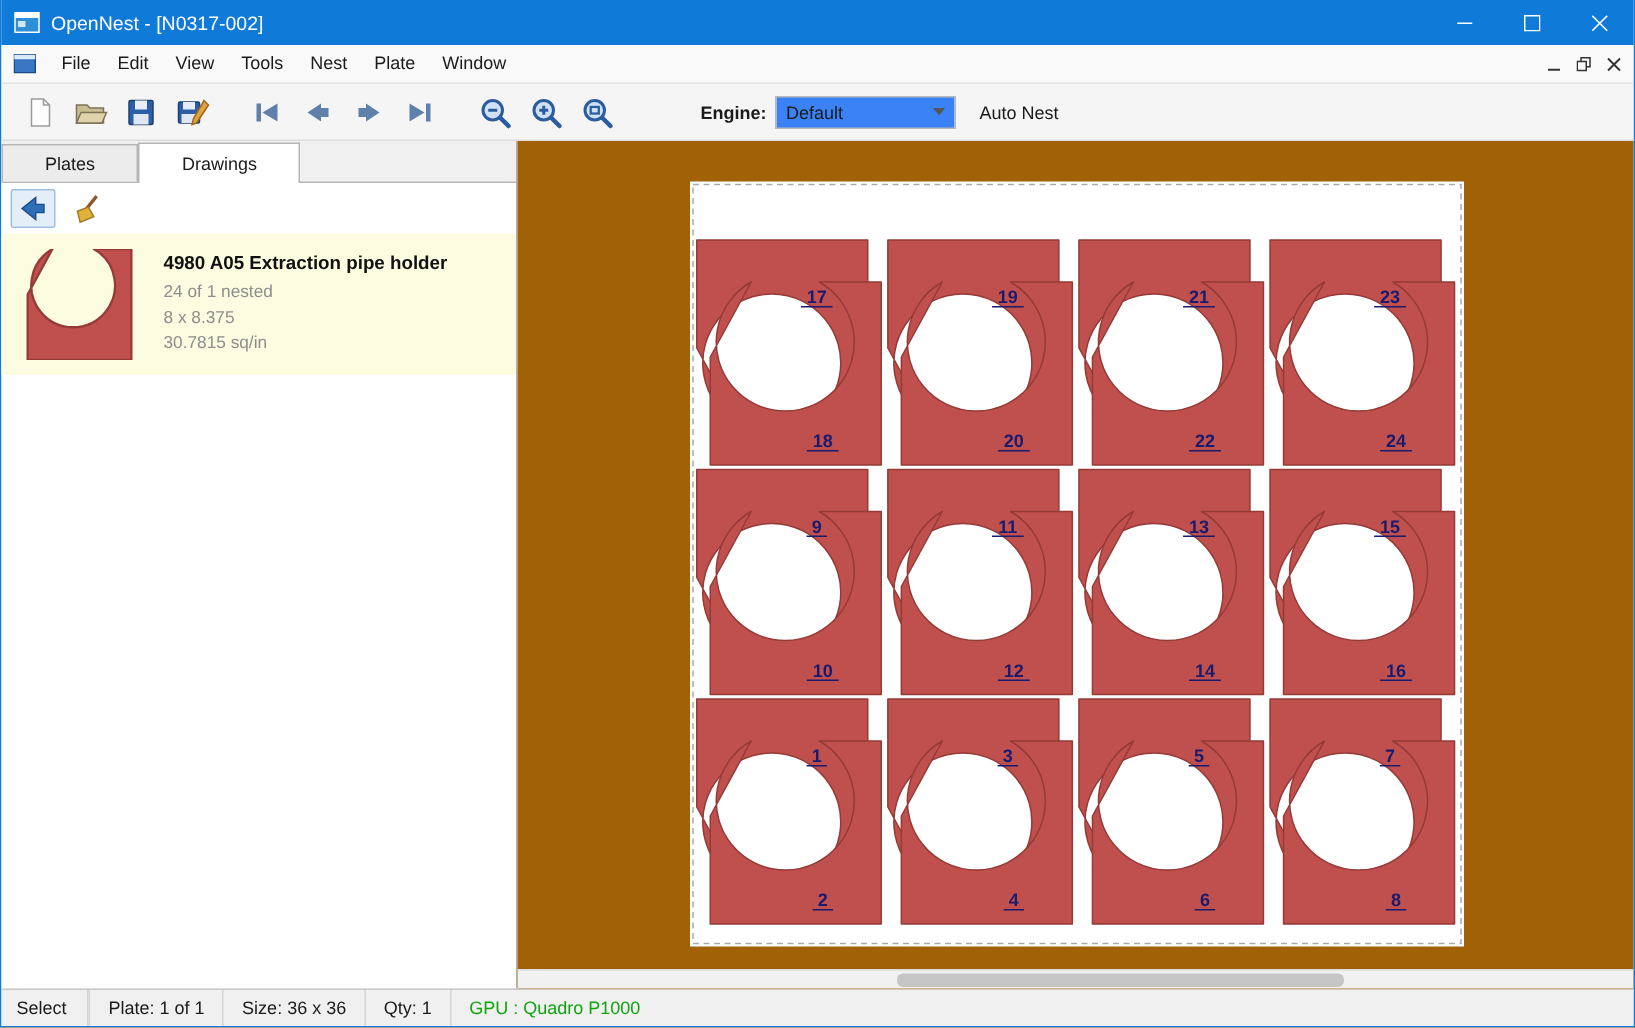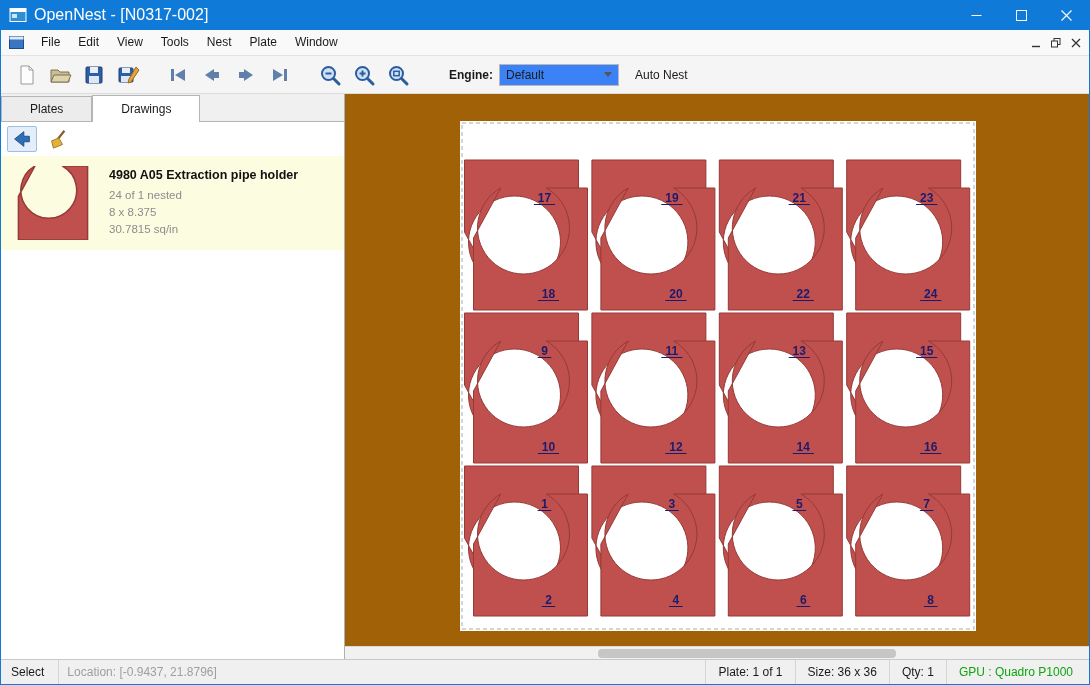--- a/index.html
+++ b/index.html
@@ -12,34 +12,34 @@
     width:1090px; height:685px; overflow:hidden; background:#fff;
   }
   .window{
     width:1090px; height:685px; display:flex; flex-direction:column;
     border-left:1px solid var(--titlebar); border-right:1px solid var(--titlebar);
     border-bottom:1px solid var(--titlebar);
   }
   
   .titlebar{ height:30px; background:var(--titlebar); display:flex; align-items:center; flex:0 0 auto; }
   .titlebar .app-icon{ margin:0 7px 0 8px; display:flex; }
-  .titlebar .title{ color:#fff; font-size:16px; }
+  .titlebar .title{ color:#fff; font-size:13px; }
   .tb-btns{ margin-left:auto; display:flex; height:30px; }
   .tb-btn{ width:45px; height:30px; display:flex; align-items:center; justify-content:center; }
   
   .menubar{ height:26px; background:#f9f9f9; border-bottom:1px solid #e3e3e3; display:flex; align-items:center; padding-left:6px; flex:0 0 auto; }
   .mdi-icon{ display:flex; margin:0 8px 0 2px; }
   .menu-item{ padding:0 9px; line-height:25px; cursor:default; }
   .mdi-controls{ margin-left:auto; display:flex; align-items:center; gap:10px; padding-right:8px; }
   .mdi-controls span{ display:flex; }
   
   .toolbar{ height:38px; background:#f5f5f5; border-bottom:1px solid #dcdcdc; display:flex; align-items:center; padding-left:8px; flex:0 0 auto; }
   .tbtn{ width:34px; height:30px; display:flex; align-items:center; justify-content:center; border:1px solid transparent; border-radius:2px; }
   .tsep{ width:16px; height:30px; }
-  .engine-label{ font-weight:bold; margin-left:34px; margin-right:6px; }
+  .engine-label{ font-weight:bold; margin-left:52px; margin-right:6px; }
   .combo{ width:120px; height:22px; background:#3b82f6; border:1px solid #b9b9b9; display:flex; align-items:center; padding-left:6px; }
   .combo .caret{ margin-left:auto; margin-right:6px; width:0; height:0; border-left:4px solid transparent; border-right:4px solid transparent; border-top:5px solid #555; }
   .auto-nest{ margin-left:16px; }
   
   .main{ display:flex; height:565px; flex:0 0 auto; }
   .sidebar{ width:344px; background:#fff; border-right:1px solid #b0b0b0; display:flex; flex-direction:column; }
   .tabstrip{ height:28px; background:#f0f0f0; border-bottom:1px solid #b5b5b5; display:flex; align-items:flex-end; padding:2px 0 0 0; }
   .tab{ height:25px; line-height:24px; padding:0 28px; border:1px solid #b5b5b5; border-bottom:none; background:#ececec; text-align:center; cursor:default; }
   .tab.active{ background:#fff; height:27px; line-height:26px; margin-bottom:-1px; border-left:1px solid #b5b5b5; }
   .side-toolbar{ height:34px; display:flex; align-items:center; gap:6px; padding-left:6px; background:#fff; }
@@ -345,20 +345,19 @@
           </g>
         </svg>
       <div class="hscroll">
         <div class="hthumb"></div>
       </div>
     </div>
   </div>
 
   <div class="statusbar">
     <span class="sb-cell sb-mode">Select</span>
-    <span class="sb-cell sb-loc">Location: [-0.9437, 21.8796]</span>
     <span class="sb-cell sb-right">Plate: 1 of 1</span>
     <span class="sb-cell sb-right">Size: 36 x 36</span>
     <span class="sb-cell sb-right">Qty: 1</span>
     <span class="sb-cell sb-right sb-gpu">GPU : Quadro P1000</span>
   </div>
 
 </div>
 
 </body></html>

